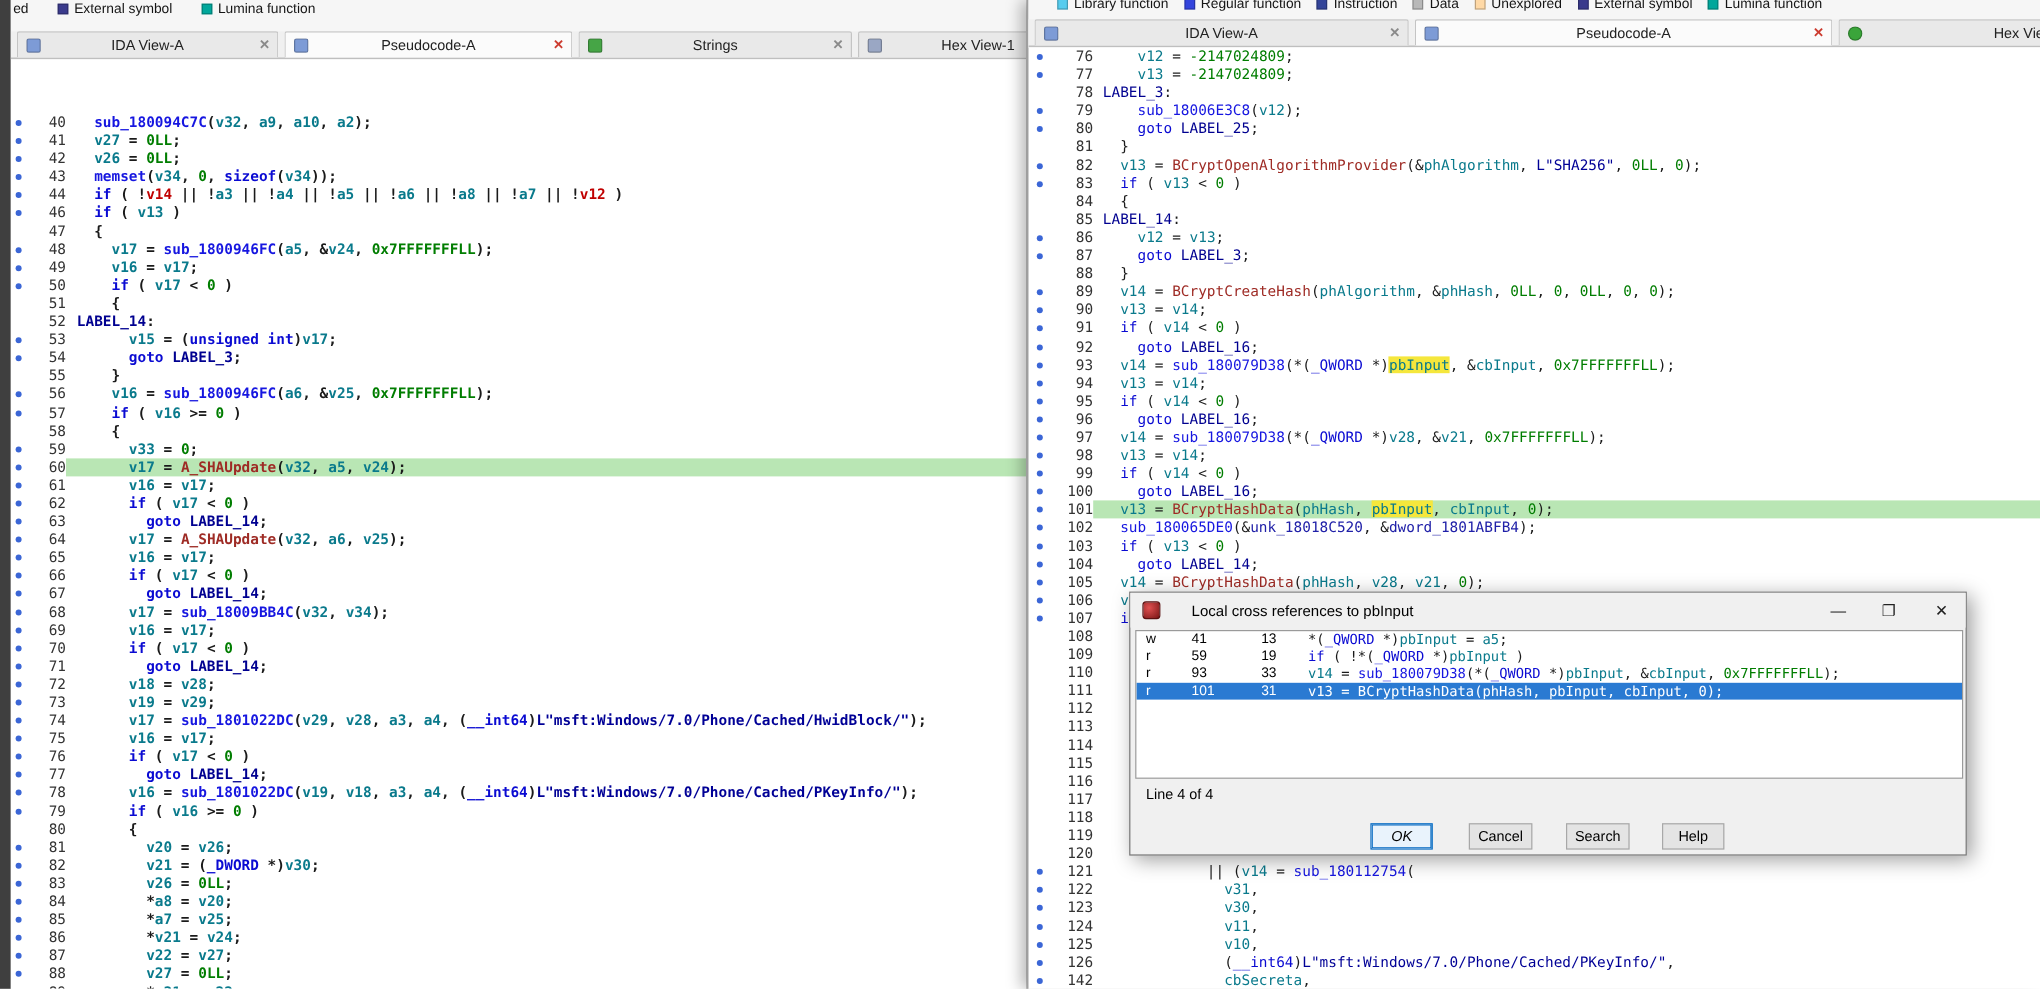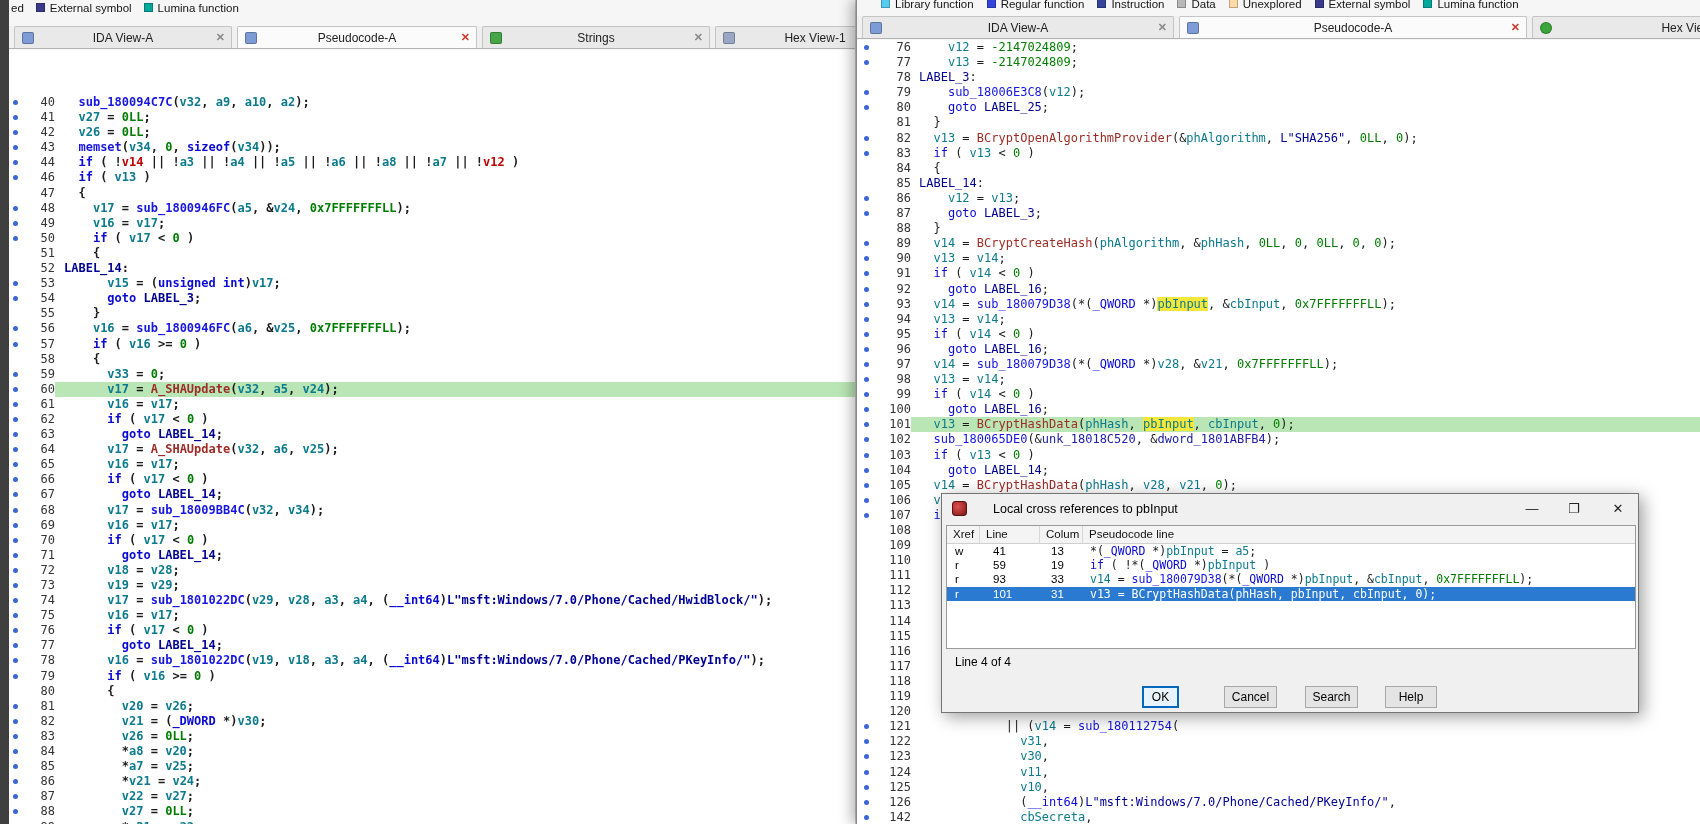--- a/index.html
+++ b/index.html
@@ -10,21 +10,21 @@
 
   .win{position:absolute;top:0;height:824px;background:#fff;overflow:hidden;box-sizing:border-box;}
   .win-left{left:9px;width:847px;border-right:1px solid #c9c9c9;}
   .win-right{left:856px;width:844px;border-left:1px solid #8a8a8a;box-shadow:-5px 0 12px rgba(0,0,0,.28);z-index:5;}
 
   .chrome{position:absolute;left:0;top:0;right:0;background:#f6f6f6;}
   .win-left .chrome{height:50px;}
   .win-right .chrome{height:40px;}
 
   .legend{position:absolute;display:flex;align-items:center;font-size:11.5px;color:#151515;white-space:nowrap;}
-  .win-left .legend{left:2px;top:1px;height:13px;gap:12px;}
+  .win-left .legend{left:2px;top:1px;height:13px;gap:24px;}
   .win-right .legend{left:24px;top:-3px;height:13px;gap:13px;}
   .legend-item{display:flex;align-items:center;gap:5px;}
   .legend-swatch{width:9px;height:9px;display:inline-block;border:1px solid rgba(0,0,0,.25);box-sizing:border-box;}
 
   .tabbar{position:absolute;left:0;right:0;display:flex;gap:5px;padding-left:5px;background:#f0f0f0;
           border-bottom:1px solid #b2b2b2;align-items:stretch;}
   .win-left .tabbar{top:26px;height:22px;}
   .win-right .tabbar{top:16px;height:22px;}
   .tab{position:relative;background:#e9e9e9;border:1px solid #c4c4c4;border-bottom:none;border-radius:2px 2px 0 0;
        display:flex;align-items:center;font-size:12px;color:#222;flex:none;box-sizing:border-box;}
@@ -97,21 +97,21 @@
   .xc2{width:60px;padding-left:13px}
   .xc3{width:43px;padding-left:11px}
   .xc4{flex:1;padding-left:7px;font-family:"DejaVu Sans Mono",monospace;font-size:11.5px;}
   .xrow.sel{background:#2a7ad2;}
   .xrow.sel, .xrow.sel span{color:#fff !important;}
 
   .dlg-status{position:absolute;left:13px;top:161px;font-size:12px;color:#000;}
   .dlg-buttons{position:absolute;left:0;top:0;right:0;bottom:0;pointer-events:none;}
   .dlg-btn{position:absolute;top:192px;height:22px;font-size:12px;font-family:"Liberation Sans",sans-serif;
            background:#e4e4e4;border:1px solid #a8a8a8;color:#000;padding:0;box-sizing:border-box;pointer-events:auto;}
-  .dlg-btn:nth-child(1){left:200px;width:37px;background:#e9f3fc;border:1px solid #0067c0;box-shadow:inset 0 0 0 1px #0067c0;}
+  .dlg-btn:nth-child(1){left:200px;width:52px;background:#e9f3fc;border:1px solid #0067c0;box-shadow:inset 0 0 0 1px #0067c0;font-style:italic;}
   .dlg-btn:nth-child(2){left:282px;width:53px;}
   .dlg-btn:nth-child(3){left:363px;width:53px;}
   .dlg-btn:nth-child(4){left:443px;width:52px;}
 </style>
 </head>
 <body>
 
 <div class="desktop-strip"></div>
 
 <section class="win win-left">
@@ -313,26 +313,20 @@
 
 <div class="dialog">
   <div class="titlebar">
     <span class="dlg-icon"></span>
     <span class="dlg-title">Local cross references to pbInput</span>
     <span class="win-btn min">—</span>
     <span class="win-btn max">❐</span>
     <span class="win-btn cls">✕</span>
   </div>
   <div class="xref-table">
-    <div class="xref-head" id="xref-head">
-        <span class="xh">Xref</span>
-        <span class="xh">Line</span>
-        <span class="xh">Colum</span>
-        <span class="xh">Pseudocode line</span>
-      </div>
     <div class="xref-rows" id="xref-rows">
         <div class="xrow">
           <span class="xc xc1">w</span>
           <span class="xc xc2">41</span>
           <span class="xc xc3">13</span>
           <span class="xc xc4"><span class="c-p">*(</span><span class="c-k">_QWORD</span><span class="c-p"> *)</span><span class="c-v">pbInput</span><span class="c-p"> = </span><span class="c-v">a5</span><span class="c-p">;</span></span>
         </div>
         <div class="xrow">
           <span class="xc xc1">r</span>
           <span class="xc xc2">59</span>

